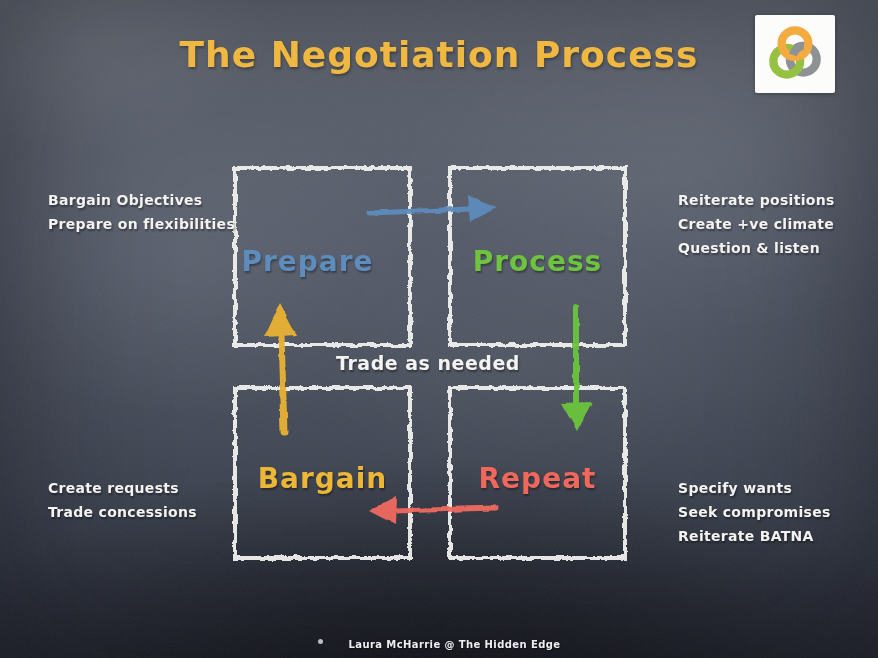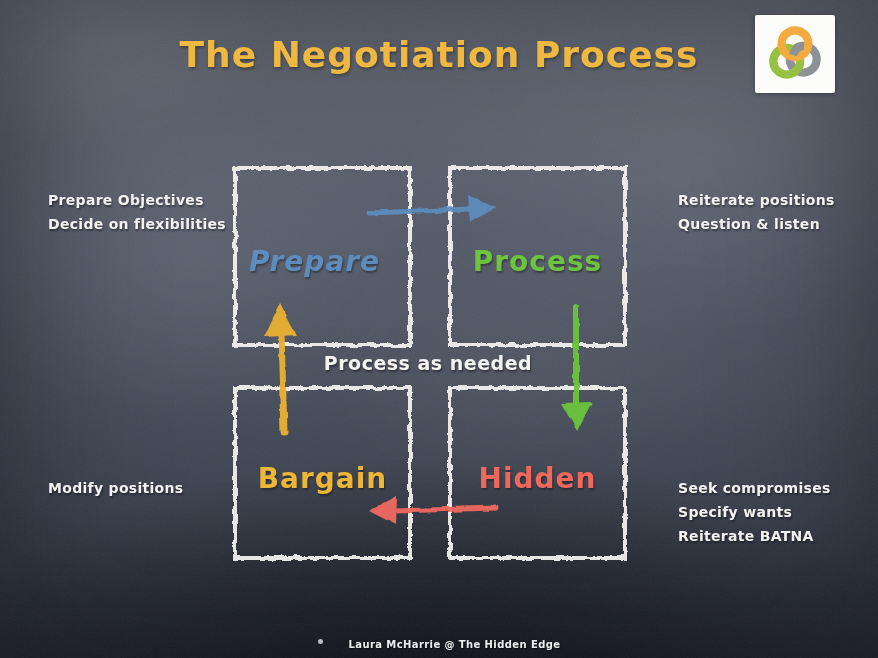--- a/index.html
+++ b/index.html
@@ -46,21 +46,21 @@
 
   .box-label {
     position: absolute;
     display: flex; align-items: center; justify-content: center;
     font-weight: 700;
     font-size: 28px;
     letter-spacing: 1px;
     text-shadow: 1px 2px 2px rgba(0,0,0,0.35);
     transform: translateY(5px);
   }
-  .label-prepare { left: 227px; top: 168px; width: 175px; height: 177px; color: #5d8cbd; font-style: italic; }
+  .label-prepare { left: 220px; top: 168px; width: 175px; height: 177px; color: #5d8cbd; }
   .label-discuss { left: 450px; top: 168px; width: 175px; height: 177px; color: #6ec43e; }
   .label-bargain { left: 235px; top: 388px; width: 175px; height: 170px; color: #ecb636; text-align: center; }
   .label-propose { left: 450px; top: 388px; width: 175px; height: 170px; color: #f0685c; }
 
   .notes {
     position: absolute;
     color: #f3f3f1;
     font-size: 14px;
     font-weight: 700;
     line-height: 24px;
@@ -159,42 +159,44 @@
       <g>
         <line x1="284" y1="432" x2="281" y2="334" stroke-width="7" stroke="#eab233"></line>
         <path d="M280 303 L264 337 L297 335 Z" stroke="none" fill="#eab233"></path>
       </g>
     </g>
   </svg>
 
   <div class="box-label label-prepare">Prepare</div>
   <div class="box-label label-discuss">Process</div>
   <div class="box-label label-bargain">Bargain</div>
-  <div class="box-label label-propose">Hidden</div>
+  <div class="box-label label-propose">Repeat</div>
 
   <div class="notes notes-prepare">
-    <div>Prepare Objectives</div>
-    <div>Decide on flexibilities</div>
+    <div>Bargain Objectives</div>
+    <div>Prepare on flexibilities</div>
   </div>
 
   <div class="notes notes-discuss">
     <div>Reiterate positions</div>
+    <div>Create +ve climate</div>
     <div>Question &amp; listen</div>
   </div>
 
   <div class="notes notes-bargain">
-    <div>Modify positions</div>
+    <div>Create requests</div>
+    <div>Trade concessions</div>
   </div>
 
   <div class="notes notes-propose">
+    <div>Specify wants</div>
     <div>Seek compromises</div>
-    <div>Specify wants</div>
     <div>Reiterate BATNA</div>
   </div>
 
-  <div class="center-label">Process as needed</div>
+  <div class="center-label">Trade as needed</div>
 
   <div class="footer">
     <span class="dot"></span>
     <span>Laura McHarrie @ The Hidden Edge</span>
   </div>
 
 </div>
 
 </body></html>

